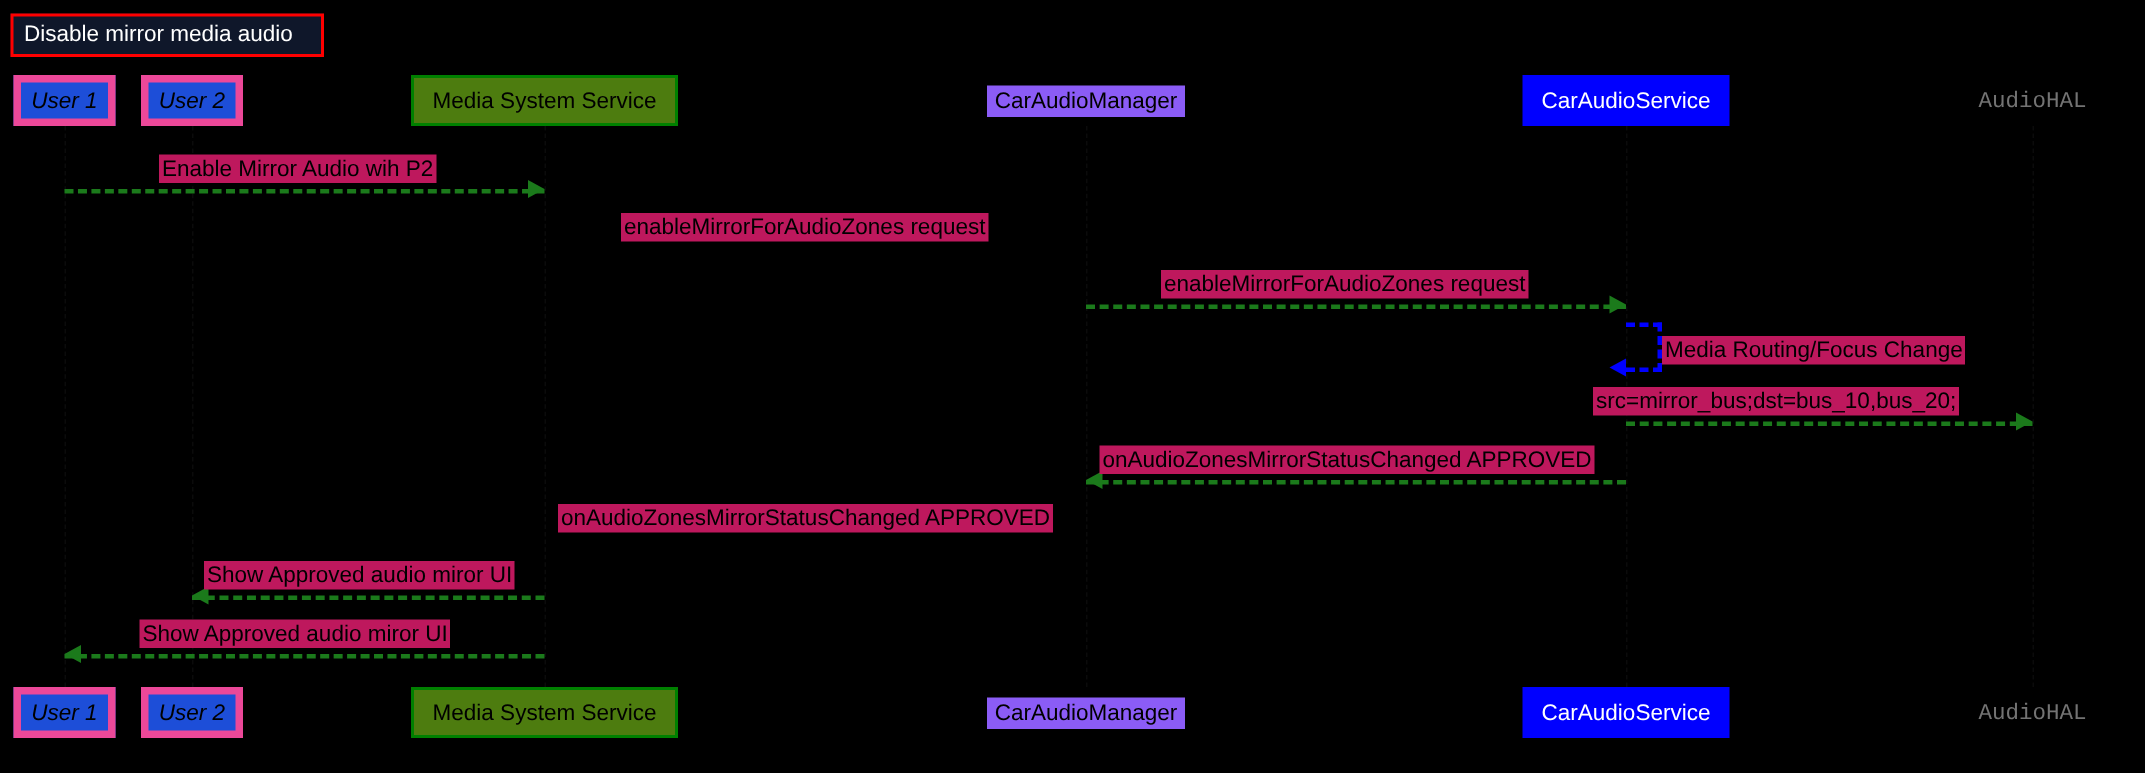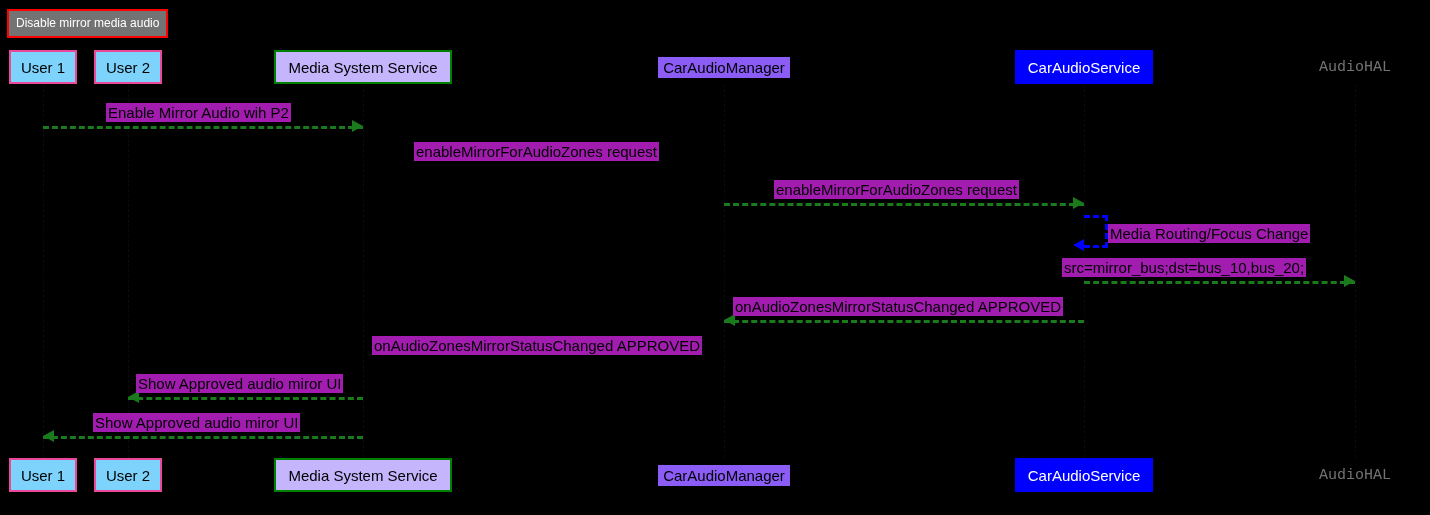--- a/index.html
+++ b/index.html
@@ -18,46 +18,47 @@
     width: 1430px;
     height: 515px;
     background: #000000;
   }
 
   
   .title-box {
     position: absolute;
     left: 7px;
     top: 9px;
-    background: #737373;
+    background: #0f172a;
     border: 2px solid #ff0000;
     color: #ffffff;
-    font-size: 12px;
+    font-size: 15px;
     line-height: 20px;
-    padding: 2px 7px 3px 7px;
+    padding: 2px 19px 3px 7px;
     white-space: nowrap;
   }
 
   
   .participant {
     position: absolute;
     box-sizing: border-box;
     display: flex;
     align-items: center;
     justify-content: center;
     font-size: 15px;
     white-space: nowrap;
   }
   .participant.boxed-red {
-    background: #7dd3fc;
-    border: 2px solid #ec4899;
-    color: #000000;
+    background: #1d4ed8;
+    border: 5px solid #ec4899;
+    color: #000000;
+    font-style: italic;
   }
   .participant.boxed-green {
-    background: #c4b5fd;
+    background: #4d7c0f;
     border: 2px solid #008000;
     color: #000000;
   }
   .participant.plain-white {
     background: #8b5cf6;
     border: none;
     color: #000000;
   }
   .participant.plain-blue {
     background: #0000ff;
@@ -100,21 +101,21 @@
   }
   .msg .head.right {
     border-left: 11px solid #1b7a1b;
   }
   .msg .head.left {
     border-right: 11px solid #1b7a1b;
   }
 
   .msg-label {
     position: absolute;
-    background: #a21caf;
+    background: #be185d;
     color: #000000;
     font-size: 15px;
     line-height: 19px;
     padding: 0 2px;
     white-space: nowrap;
   }
 
   
   .selfloop {
     position: absolute;

